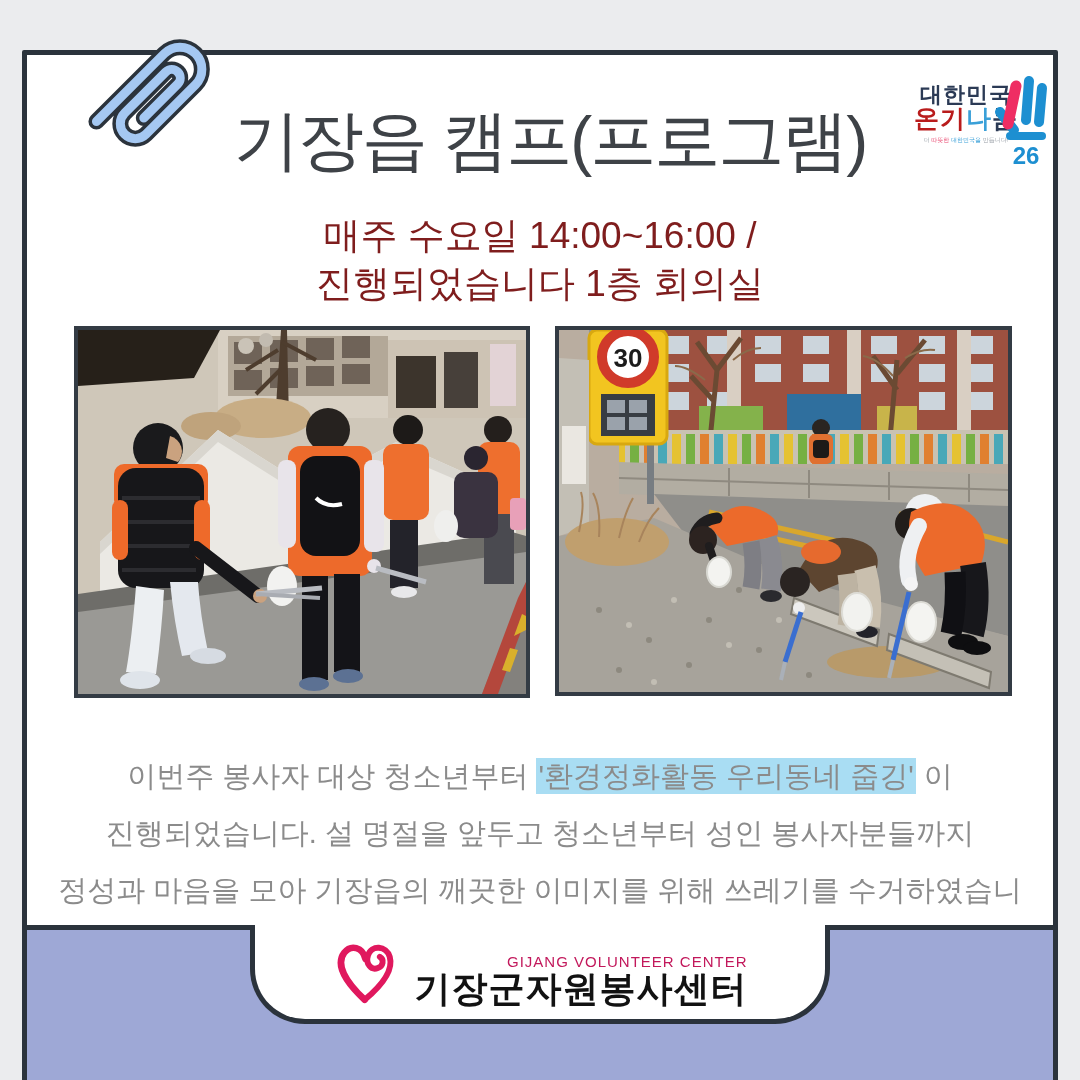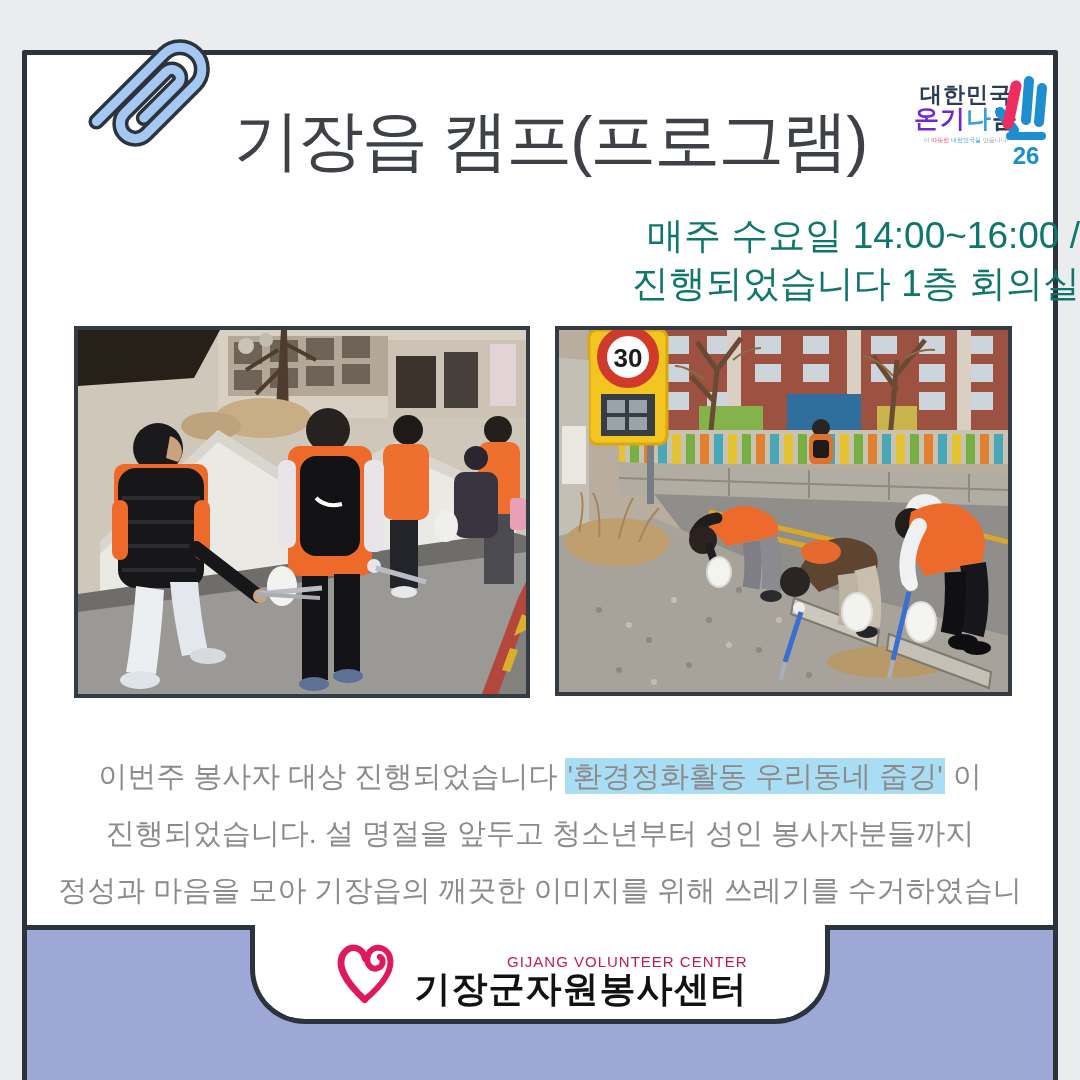--- a/index.html
+++ b/index.html
@@ -3,27 +3,27 @@
 <meta charset="utf-8">
 <style>
   html,body{margin:0;padding:0;background:#dfe1e4;}
   .stage{position:relative;width:1080px;height:1080px;margin:0 auto;background:#ebecee;
          overflow:hidden;font-family:"Liberation Sans","DejaVu Sans",sans-serif;}
   .card{position:absolute;left:22px;top:50px;width:1036px;height:1040px;
         background:#ffffff;border:5px solid #2b333c;border-radius:2px;box-sizing:border-box;}
   
   .title{position:absolute;left:50px;top:96px;width:1000px;text-align:center;
          font-size:66px;font-weight:500;color:#3e4247;letter-spacing:-2px;}
-  .subtitle{position:absolute;left:0;top:212px;width:1080px;text-align:right;
-            font-size:37px;line-height:48px;font-weight:500;color:#0f766e;}
+  .subtitle{position:absolute;left:0;top:212px;width:1080px;text-align:center;
+            font-size:37px;line-height:48px;font-weight:500;color:#7f1d1d;}
   
   .ongi{position:absolute;left:868px;top:84px;width:110px;text-align:center;line-height:1.02;margin-left:43px;}
   .ongi .l1{font-size:22px;font-weight:bold;color:#2b3a55;letter-spacing:1px;}
   .ongi .l2{font-size:25px;font-weight:bold;letter-spacing:1px;}
-  .ongi .pink{color:#6d28d9}.ongi .blue{color:#3aa0d8}.ongi .navy{color:#2b3a55}
+  .ongi .pink{color:#b91c1c}.ongi .blue{color:#3aa0d8}.ongi .navy{color:#2b3a55}
   .ongi .tag{margin-top:5px;font-size:6px;letter-spacing:0;white-space:nowrap;}
   .tag .g{color:#9aa0a8}.tag .p{color:#e8426b}.tag .b{color:#3aa0d8}
   .v26{position:absolute;left:992px;top:76px;width:62px;height:92px;}
   
   .photo{position:absolute;border:4px solid #333b44;box-sizing:border-box;background:#14b8a6;}
   .photo svg{display:block;width:100%;height:100%;}
   .photo.left{left:74px;top:326px;width:456px;height:372px;}
   .photo.right{left:555px;top:326px;width:457px;height:370px;}
   
   .bodytext{position:absolute;left:40px;top:748px;width:1000px;text-align:center;
@@ -311,21 +311,21 @@
         <ellipse cx="404" cy="312" rx="15" ry="8" fill="#0e0e10"></ellipse>
         <ellipse cx="418" cy="318" rx="14" ry="7" fill="#0e0e10"></ellipse>
         <ellipse cx="362" cy="292" rx="15" ry="20" fill="#f4f4f1" stroke="#dddcd6" stroke-width="2"></ellipse>
         <line x1="350" y1="262" x2="334" y2="330" stroke="#3a6ed0" stroke-width="5"></line>
         <line x1="334" y1="330" x2="330" y2="348" stroke="#aab0b8" stroke-width="4"></line>
       </g>
     </svg>
   </div>
 
   <div class="bodytext">
-    <div><span>이번주 봉사자 대상 진행되었습니다 </span><span class="hl">'환경정화활동  우리동네 줍깅'</span><span> 이</span></div>
+    <div><span>이번주 봉사자 대상 청소년부터 </span><span class="hl">'환경정화활동  우리동네 줍깅'</span><span> 이</span></div>
     <div>진행되었습니다. 설 명절을 앞두고  청소년부터 성인 봉사자분들까지</div>
     <div>정성과 마음을 모아  기장읍의 깨끗한 이미지를 위해 쓰레기를 수거하였습니다.</div>
   </div>
 
   <div class="band"></div>
   <div class="tab">
     <div class="lockup">
       <svg class="heart" viewBox="0 0 100 100">
         <path d="M 48 92 C 18 64 4 38 17 21 C 27 8 45 12 49 30" fill="none" stroke="#e0185e" stroke-width="10" stroke-linecap="round"></path>
         <path d="M 48 92 C 72 72 92 48 86 27 C 81 10 58 8 53 25 C 49 38 58 48 68 44 C 76 41 78 31 71 27" fill="none" stroke="#e0185e" stroke-width="9" stroke-linecap="round"></path>

